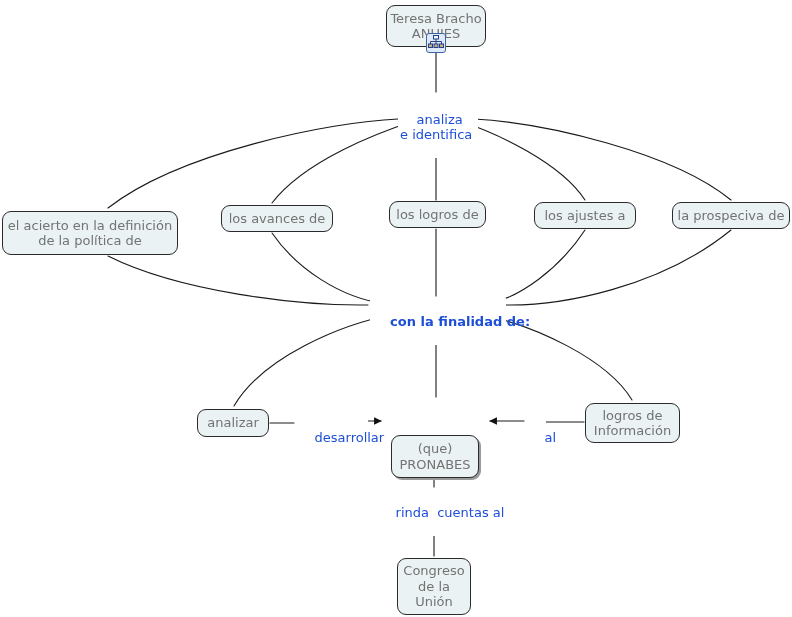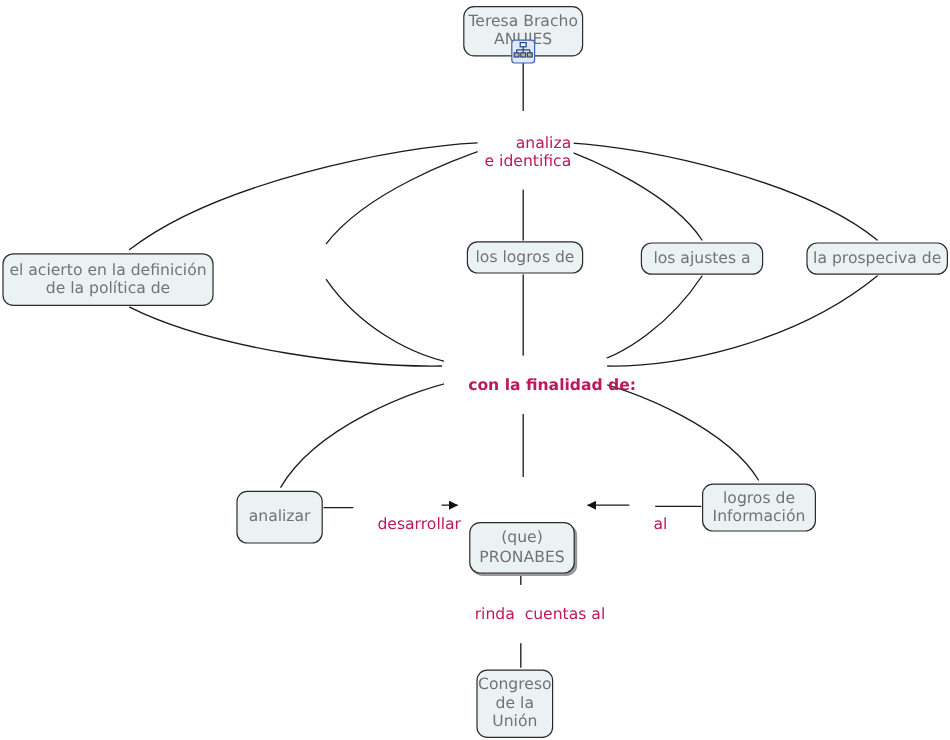--- a/index.html
+++ b/index.html
@@ -42,24 +42,24 @@
     white-space: pre;
     z-index: 3;
   }
   .node.shadowed {
     box-shadow: 2px 2px 0 0 #9a9a9a;
     margin-top: 36px;
   }
   .linklabel {
     position: absolute;
     background: #ffffff;
-    color: #be185d;
+    color: #1d4ed8;
     font-size: 13px;
     line-height: 15.5px;
-    text-align: right;
+    text-align: left;
     white-space: pre;
     z-index: 4;
     padding: 0 2px;
   }
   .map-icon {
     position: absolute;
     width: 20px;
     height: 20px;
     box-sizing: border-box;
     border: 1px solid #3c62a8;
@@ -138,38 +138,41 @@
   <div class="linklabel" style="left:398px; top:96px; width:76px;">
     <span>analiza
 e identifica</span>
   </div>
 
   <div class="node" style="left:2px; top:211px; width:176px; height:44px;">
     <span>el acierto en la definición
 de la política de</span>
   </div>
 
+  <div class="node" style="left:221px; top:205px; width:112px; height:27px;">
+    <span>los avances de</span>
+  </div>
 
   <div class="node" style="left:389px; top:201px; width:97px; height:27px;">
     <span>los logros de</span>
   </div>
 
   <div class="node" style="left:534px; top:202px; width:102px; height:27px;">
     <span>los ajustes a</span>
   </div>
 
   <div class="node" style="left:672px; top:202px; width:118px; height:27px;">
     <span>la prospeciva de</span>
   </div>
 
   <div class="linklabel" style="left:370px; top:298px; width:132px;font-weight:bold;">
     <span>con la finalidad de:</span>
   </div>
 
-  <div class="node" style="left:197px; top:409px; width:72px; height:44px;">
+  <div class="node" style="left:197px; top:409px; width:72px; height:28px;">
     <span>analizar</span>
   </div>
 
   <div class="linklabel" style="left:296px; top:414px; width:68px;">
     <span>desarrollar</span>
   </div>
 
   <div class="node shadowed" style="left:391px; top:399px; width:88px; height:43px;">
     <span>(que)
 PRONABES</span>
@@ -181,19 +184,19 @@
 
   <div class="node" style="left:585px; top:403px; width:95px; height:40px;">
     <span>logros de
 Información</span>
   </div>
 
   <div class="linklabel" style="left:377px; top:489px; width:110px;">
     <span>rinda  cuentas al</span>
   </div>
 
-  <div class="node" style="left:397px; top:558px; width:64px; height:57px;justify-content:center;">
+  <div class="node" style="left:397px; top:558px; width:74px; height:57px;justify-content:center;">
     <span>Congreso
 de la
 Unión</span>
   </div>
 
 </div>
 
 </body></html>

